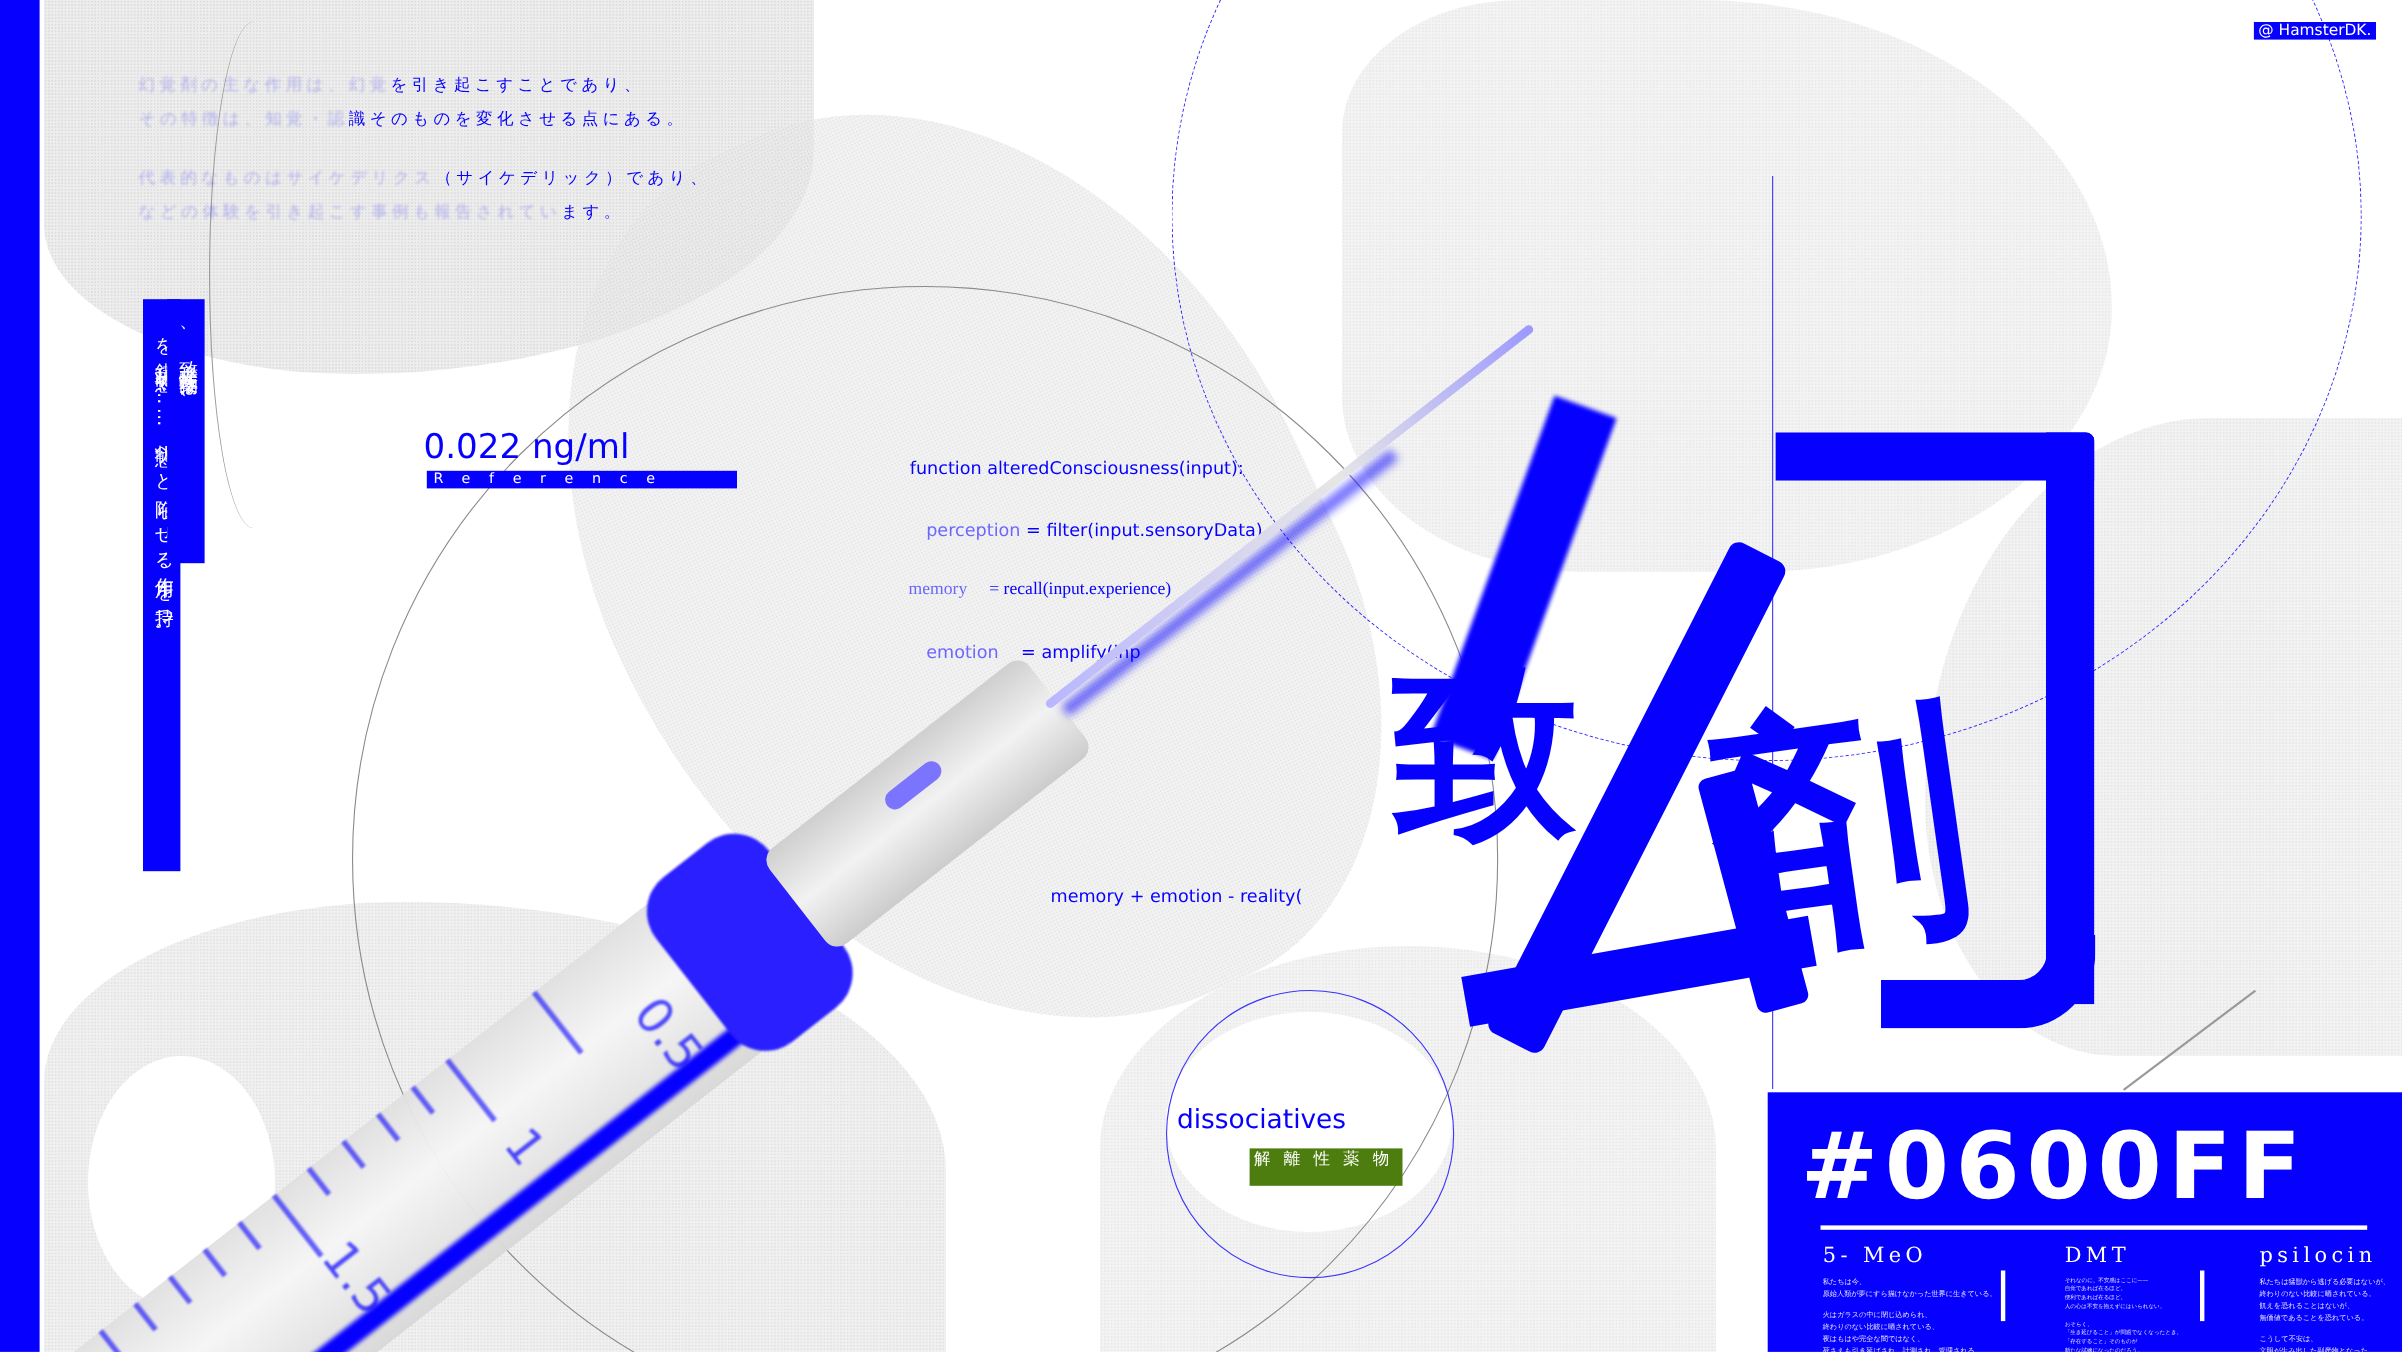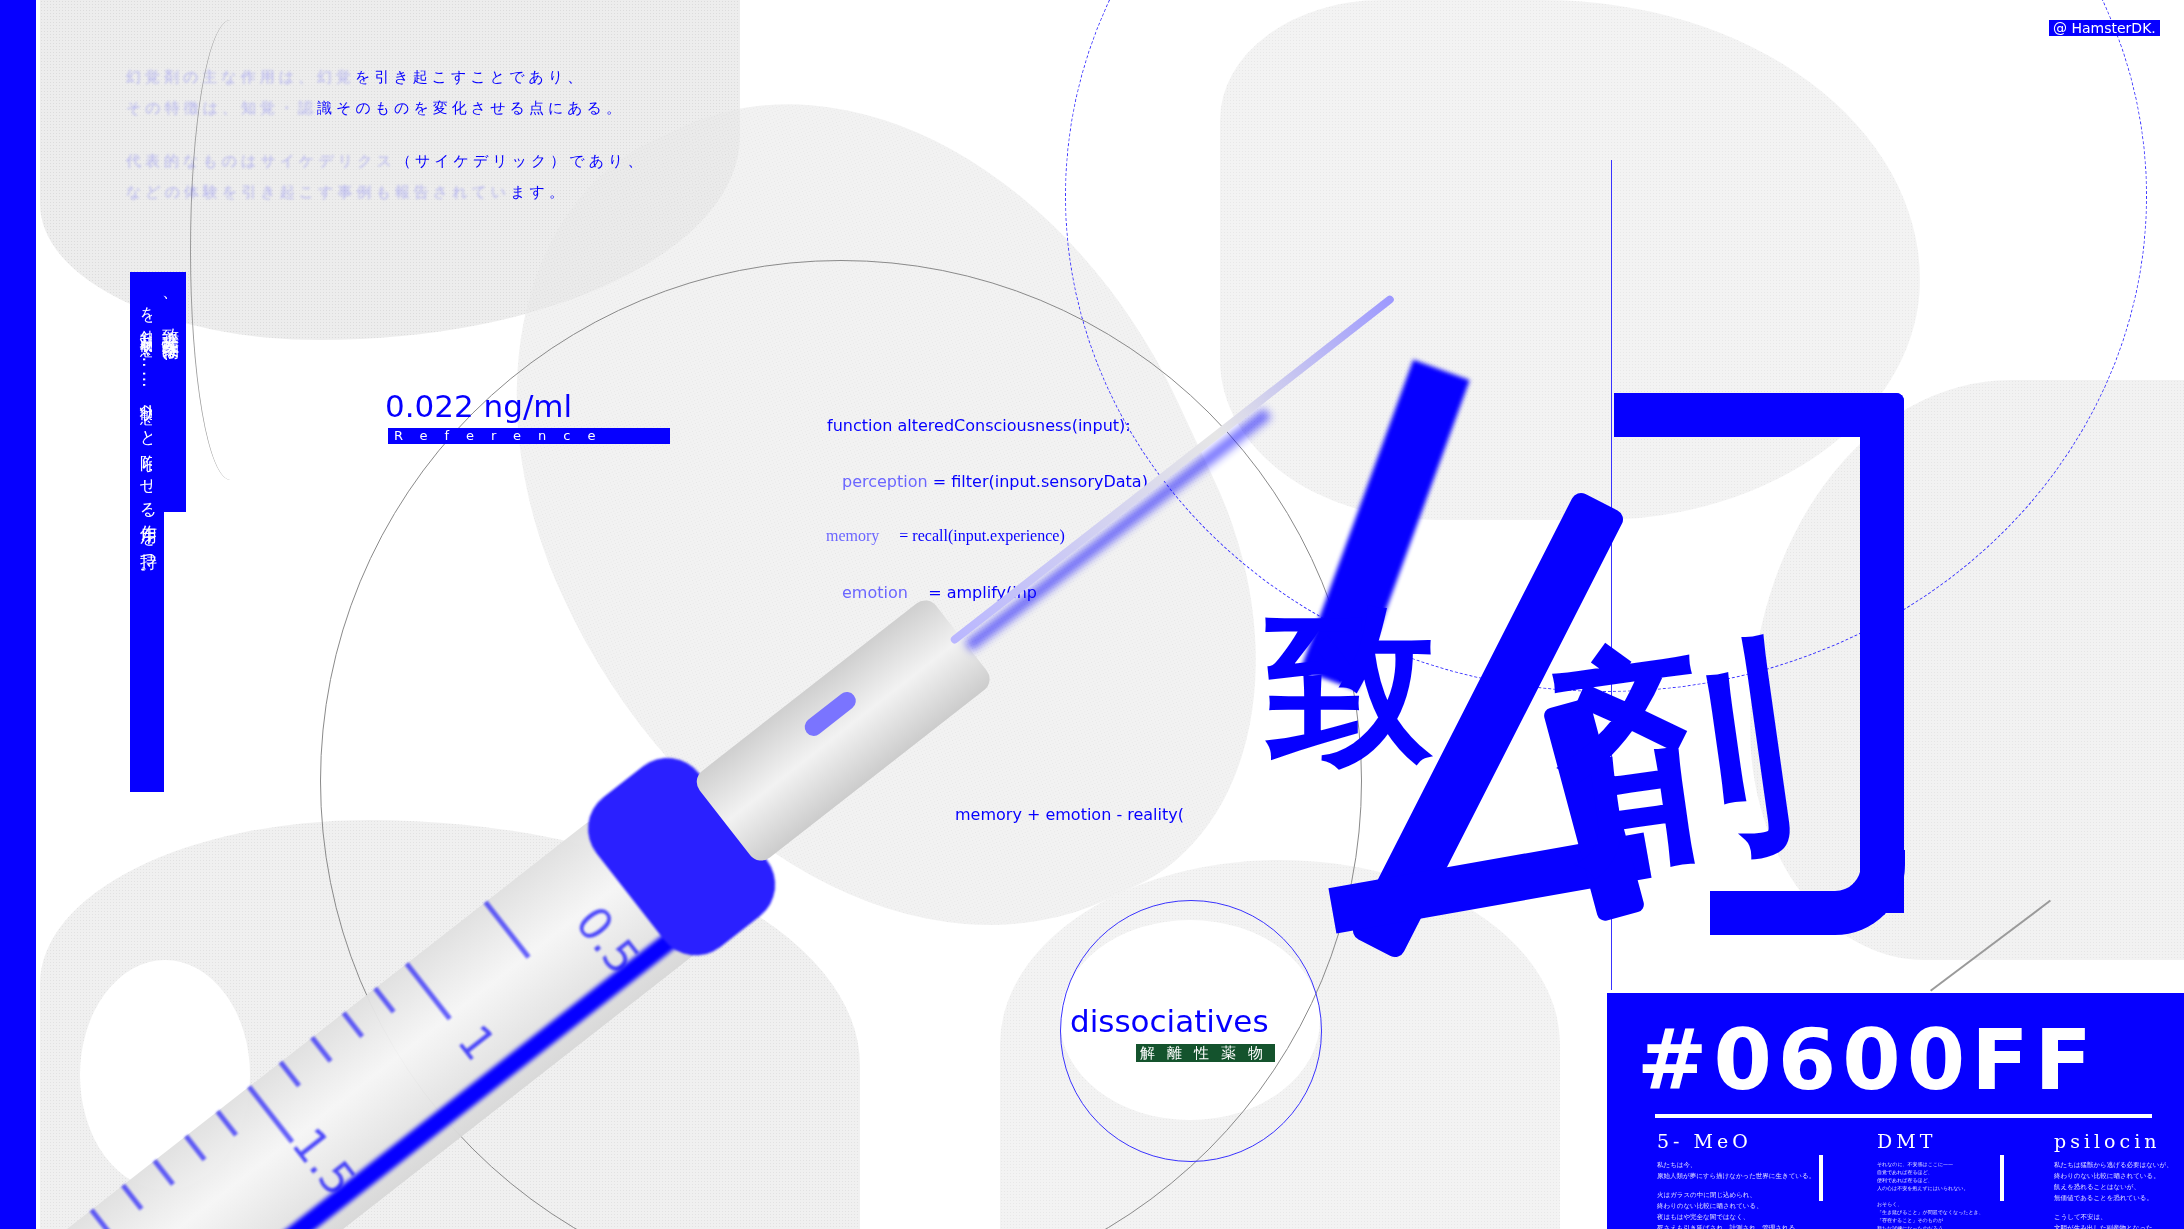--- a/index.html
+++ b/index.html
@@ -35,22 +35,22 @@
   .needle-hub { position:absolute; left:1000px; top:70px; width:300px; height:110px;
                 background:linear-gradient(#cfcfcf, #f2f2f2 50%, #cccccc); border-radius:14px; }
   .needle-hub-grip { position:absolute; left:1120px; top:95px; width:60px; height:18px; background:#7a74ff; border-radius:9px; }
   .needle { position:absolute; left:1290px; top:118px; width:560px; height:8px;
             background:linear-gradient(90deg, #b9b6ff, #e6e6e6 60%, #9c98ff); border-radius:4px; }
   .needle-glow { position:absolute; left:1300px; top:130px; width:380px; height:12px; background:rgba(6,0,255,.55); filter:blur(4px); }
   .circle-line { position:absolute; border-radius:50%; border:1.4px solid #8a8a8a; }
   .circle-dash { position:absolute; border-radius:50%; border:1.6px dashed #3a33ff; }
   .vline { position:absolute; width:1px; background:#3a33ff; }
   .big-kanji { position:absolute; color:#0600ff; font-weight:bold; line-height:1; }
-  .dissoc { left:1070px; top:1003px; font-size:31px; color:#0600ff; }
-  .dissoc-sub { left:1136px; top:1044px; background:#14532d; color:#fff; font-size:15px; letter-spacing:12px; padding:0 0 0 4px; height:18px; line-height:18px; }
+  .dissoc { left:1070px; top:1003px; font-size:24px; color:#0600ff; }
+  .dissoc-sub { left:1136px; top:1044px; background:#4d7c0f; color:#fff; font-size:15px; letter-spacing:12px; padding:0 0 16px 4px; height:18px; line-height:18px; }
   .credit { left:2049px; top:20px; background:#0600ff; color:#fff; font-size:14px; padding:0 4px; height:16px; line-height:16px; }
   .panel { left:1607px; top:993px; width:597px; height:236px; background:#0600ff; color:#fff; }
   .hex { position:absolute; left:30px; top:18px; font-size:84px; font-weight:bold; letter-spacing:6px;
          font-family:"DejaVu Sans", sans-serif; }
   .panel-rule { position:absolute; left:48px; top:121px; width:497px; height:4px; background:#fff; }
   .col { position:absolute; top:137px; width:160px; }
   .col-title { font-family:"DejaVu Serif", serif; font-size:19px; letter-spacing:4px; }
   .col-body { font-size:6.5px; line-height:11px; margin-top:8px; opacity:.9; }
   .col-body .sp { height:8px; }
   .col-sep { position:absolute; top:162px; width:4px; height:46px; background:#fff; }

